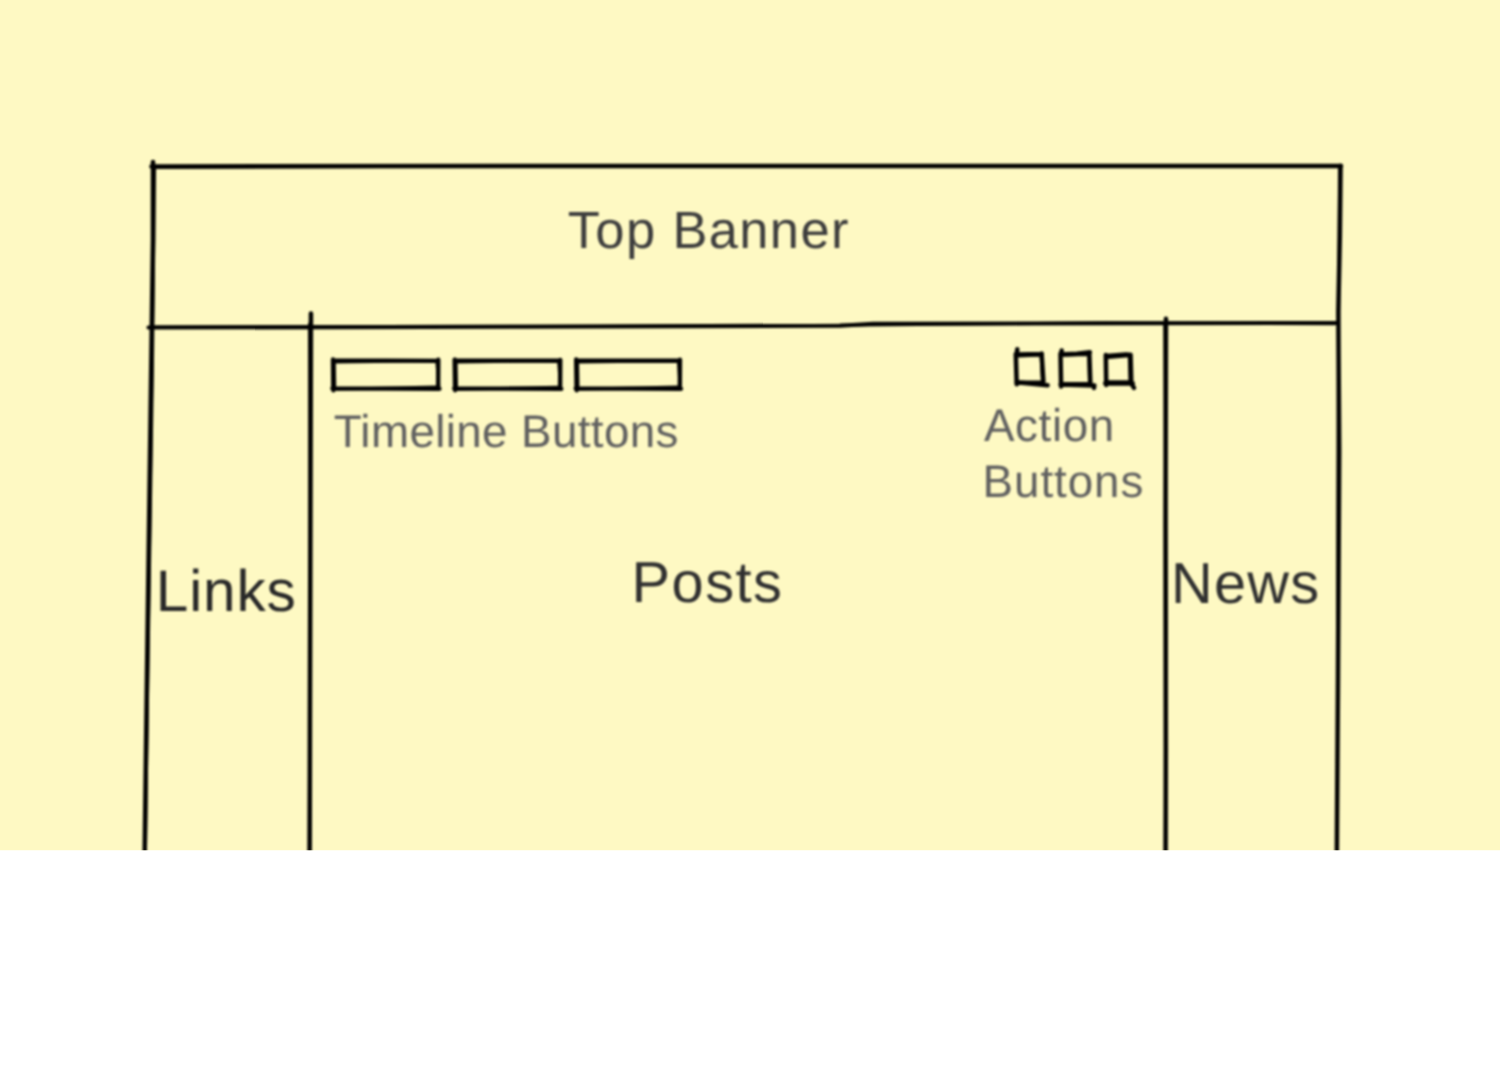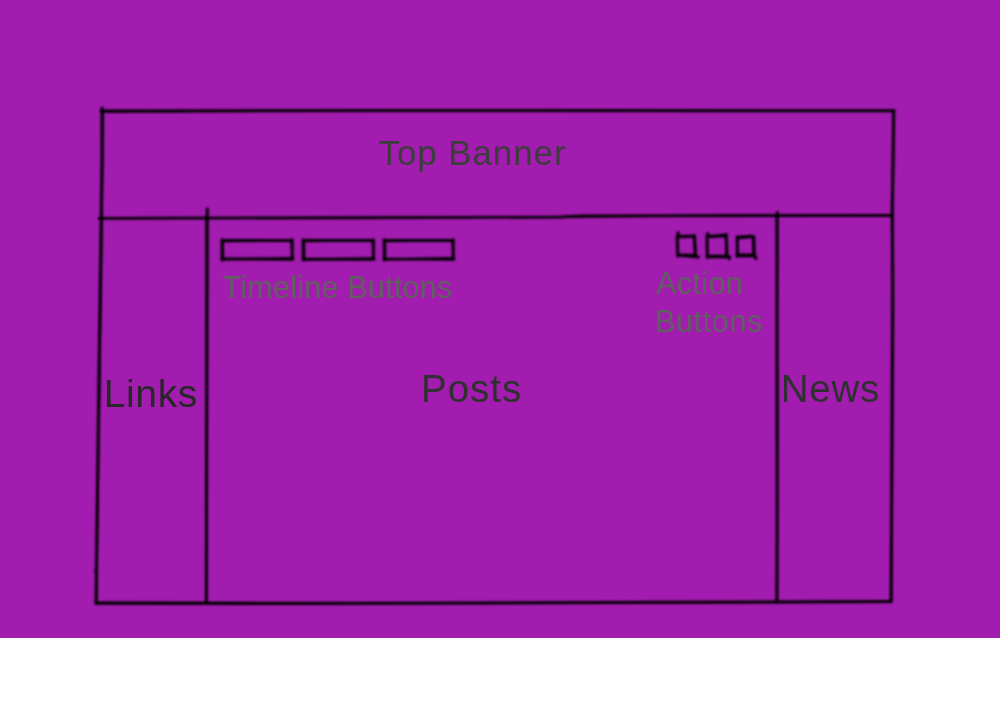--- a/index.html
+++ b/index.html
@@ -1,16 +1,16 @@
 <!DOCTYPE html>
 <html><head>
 <meta charset="utf-8">
 <style>
   html,body{margin:0;padding:0;background:#ffffff;}
-  .stage{position:relative;width:1000px;height:638px;background:#a21caf;overflow:hidden;}
+  .stage{position:relative;width:1000px;height:567px;background:#fef9c3;overflow:hidden;}
   svg{display:block;}
   .ink{filter:blur(0.8px);}
   .txt{filter:blur(0.68px);}
   text{font-family:"Liberation Sans", sans-serif;}
 </style>
 </head>
 <body>
 <div class="stage">
 <svg width="1000" height="713" viewBox="0 0 1000 713" xmlns="http://www.w3.org/2000/svg">
   <g class="ink" fill="none" stroke="#000000" stroke-linecap="round" stroke-linejoin="round">

